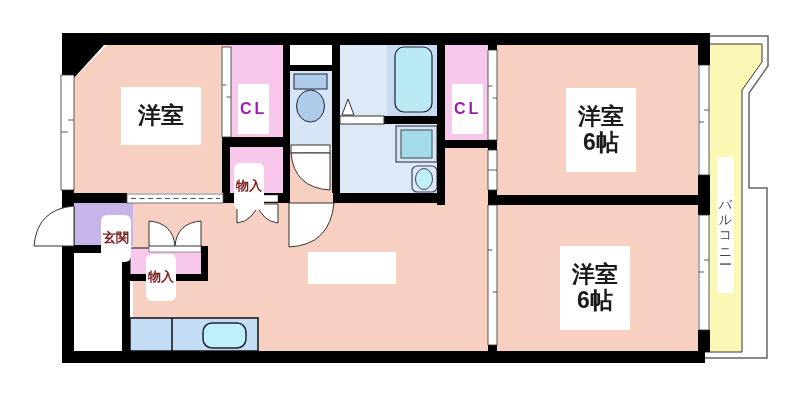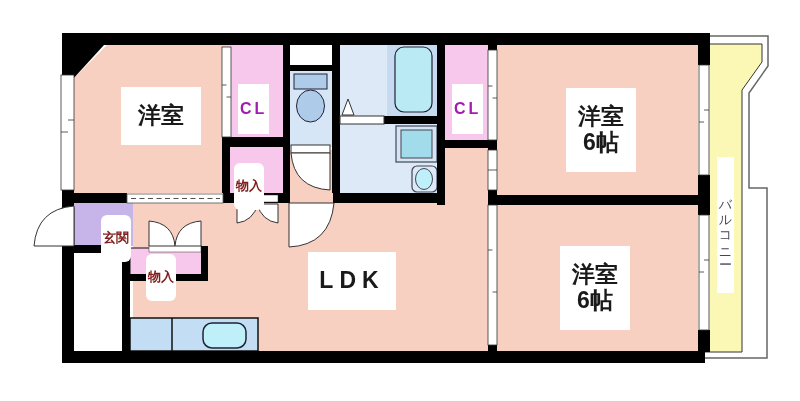--- a/index.html
+++ b/index.html
@@ -161,21 +161,20 @@
 
 <div class="lbl small-lbl" style="left:80px;top:215px;margin-left:21px;">
   <span>玄関</span>
 </div>
 
 <div class="lbl small-lbl" style="left:146px;top:254px;">
   <span>物入</span>
 </div>
 
 <div class="lbl ldk-big" style="left:308px;top:252px;width:84px;">
-  <span class="wide">LDK</span>
 </div>
 
 <div class="lbl room-big" style="left:560px;top:246px;width:66px;">
   <span>洋室</span>
   <span>6帖</span>
 </div>
 
 </div>
 
 </body></html>

